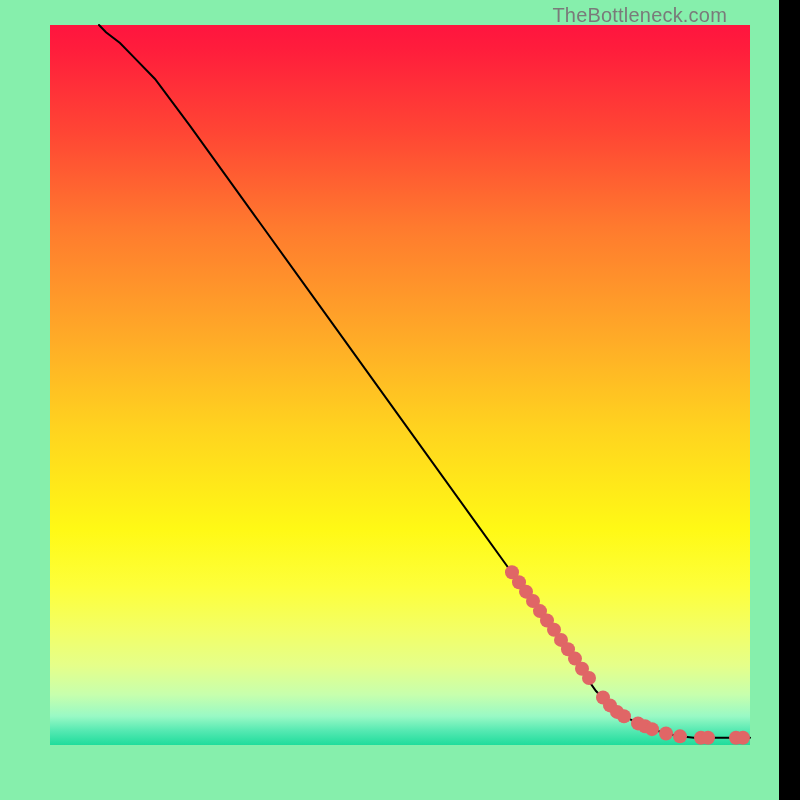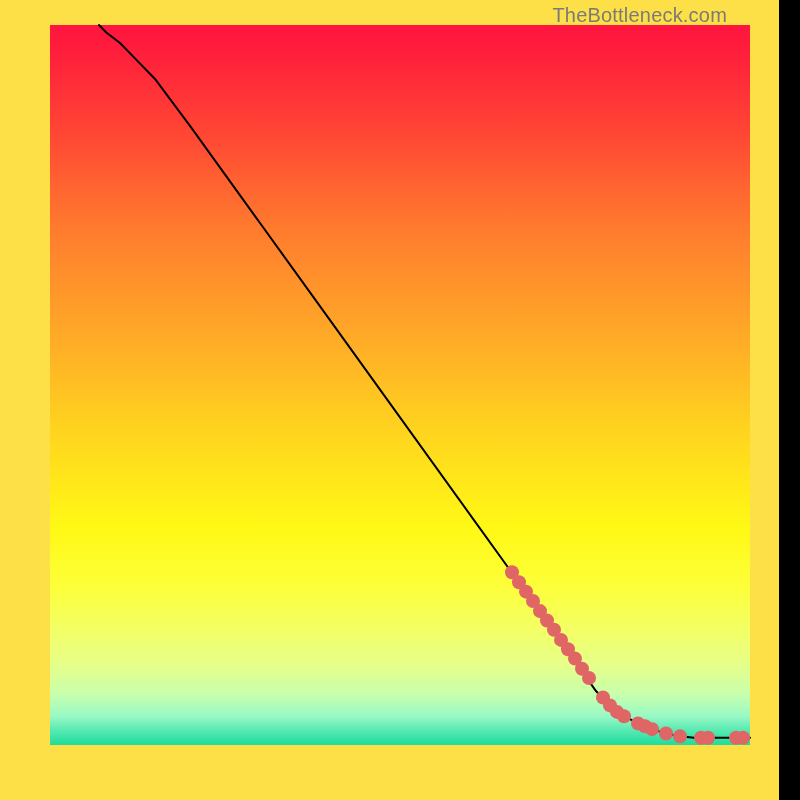--- a/index.html
+++ b/index.html
@@ -8,21 +8,21 @@
     width: 800px;
     height: 800px;
     overflow: hidden;
     background: #000;
     font-family: Arial, Helvetica, sans-serif;
   }
   .frame {
     position: relative;
     width: 779px;
     height: 800px;
-    background: #fde047;
+    background: #86efac;
   }
   .plot-area {
     position: absolute;
     left: 50px;
     top: 25px;
     width: 700px;
     height: 720px;
     background: linear-gradient(to bottom,
       #ff153f 0%,
       #ff1c3c 3%,

